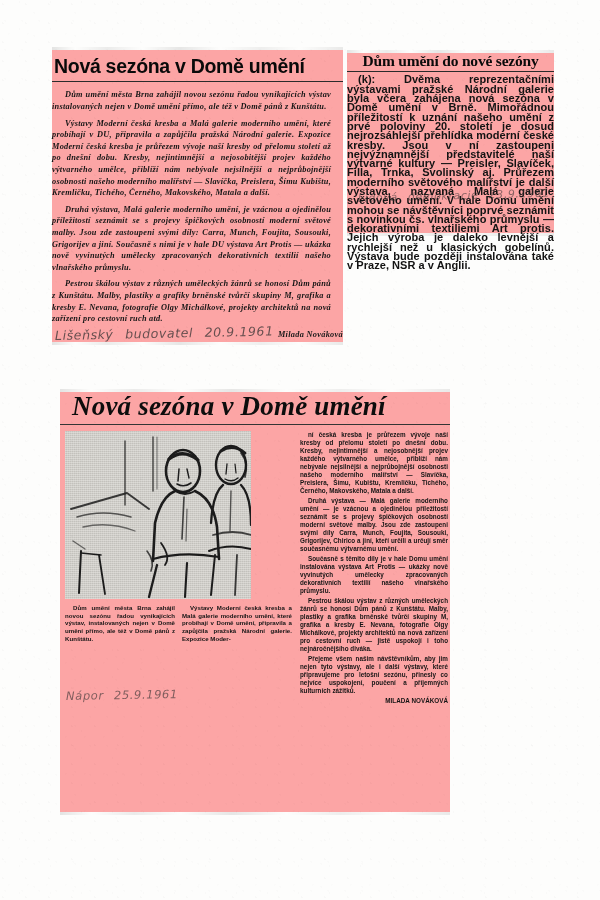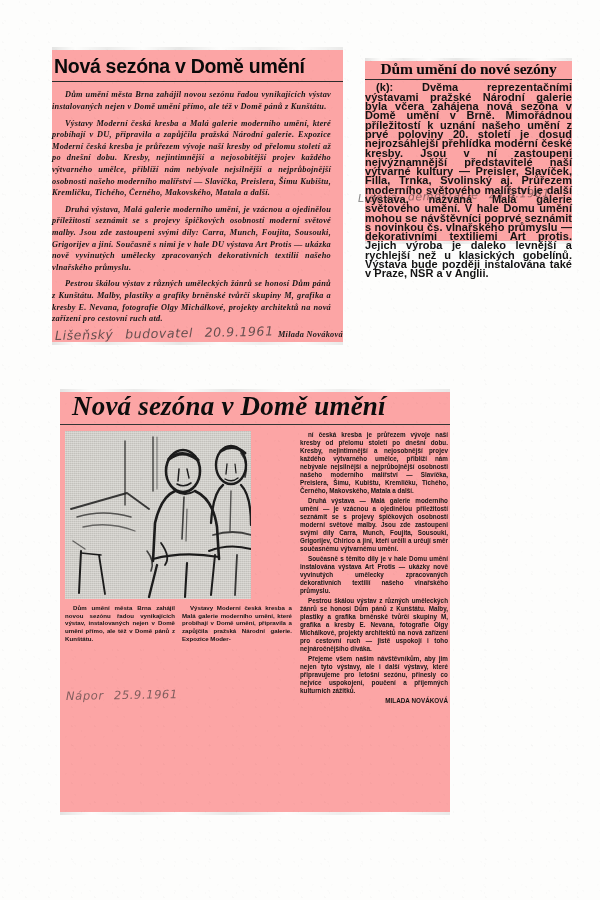--- a/index.html
+++ b/index.html
@@ -82,25 +82,24 @@
     font-style: italic;
     font-weight: 700;
     font-size: 8.3px;
     text-align: right;
     margin-top: 2px;
     letter-spacing: .3px;
   }
 
   
   #clip-top-right {
-    left: 365px;
+    left: 347px;
     top: 53px;
     width: 207px;
     height: 180px;
-    margin-top: 8px;
   }
   #clip-top-right .headline {
     font-family: "Liberation Serif", serif;
     font-weight: 700;
     font-size: 15.5px;
     line-height: 1.06;
     letter-spacing: -0.2px;
     color: #0a0a0a;
     text-align: center;
     margin: 0 0 1px 0;

